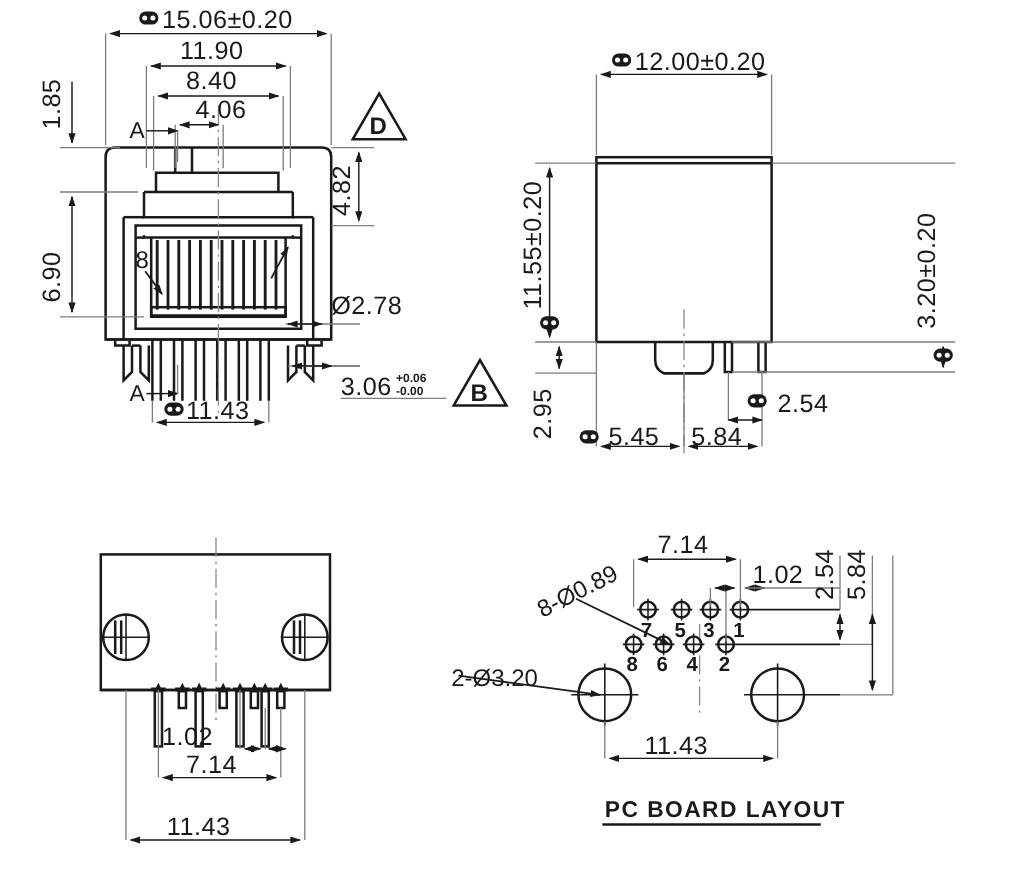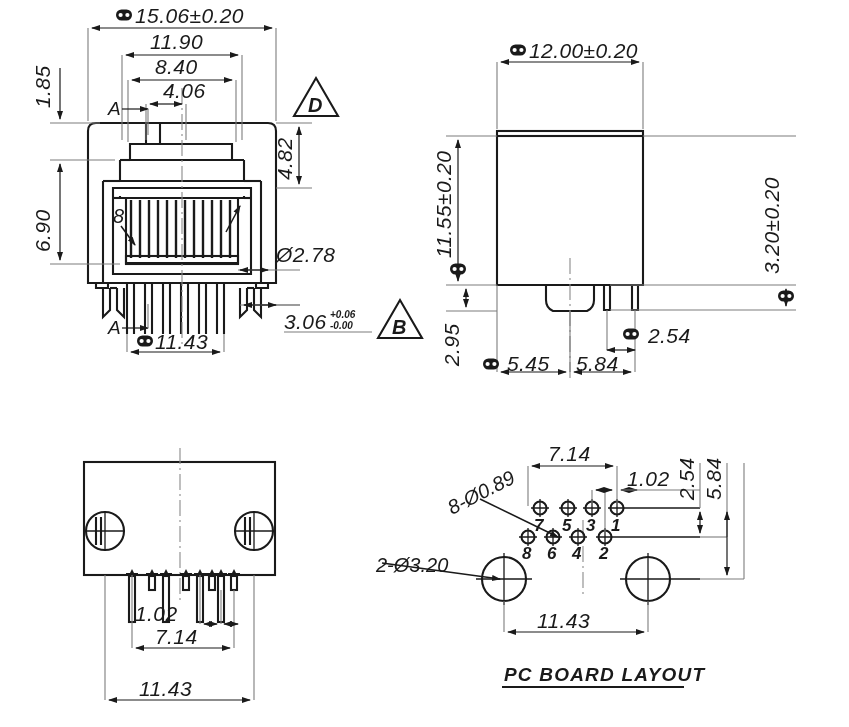--- a/index.html
+++ b/index.html
@@ -4,21 +4,21 @@
 <title>RJ45 Modular Jack Technical Drawing</title>
 <style>
   html,body{margin:0;padding:0;background:#ffffff;}
   body{
     width:849px;height:727px;
     font-family:"Liberation Sans","DejaVu Sans",sans-serif;
     color:#1a1a1a;
     overflow:hidden;
     position:relative;
   }
-  #sheet{position:absolute;left:0;top:0;width:778px;height:727px;font-style:italic;}
+  #sheet{position:absolute;left:0;top:0;width:778px;height:727px;}
   svg{display:block;}
   .dimtxt{
     font-family:"Liberation Sans","DejaVu Sans",sans-serif;
     font-size:21px;
     fill:#1a1a1a;
     letter-spacing:0.4px;
   }
   .dimtxt-sm{
     font-family:"Liberation Sans","DejaVu Sans",sans-serif;
     font-size:10px;

